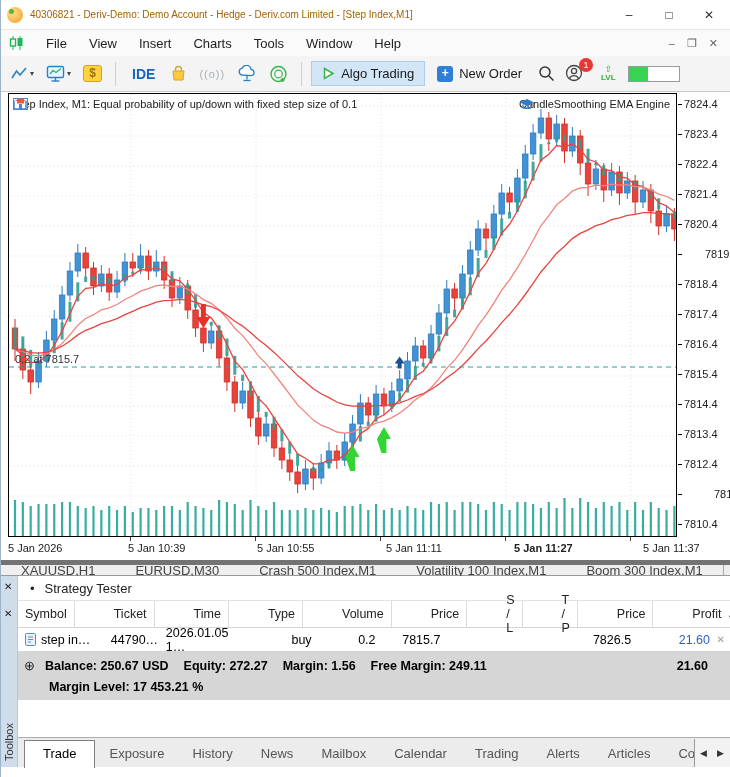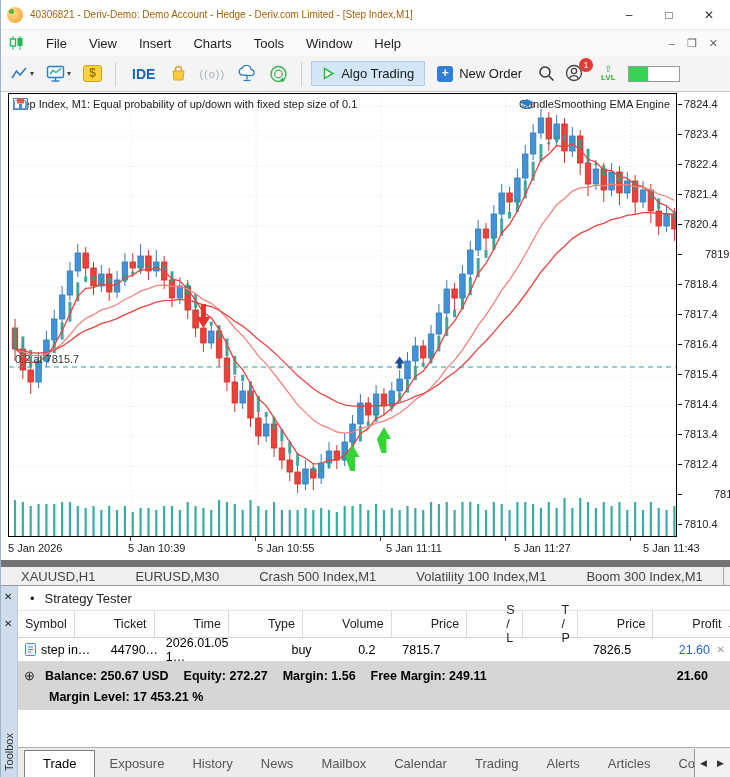--- a/index.html
+++ b/index.html
@@ -48,21 +48,21 @@
   .legend-left { position:absolute; left:4px; top:4px; display:flex; align-items:center; gap:5px; font-size:11px; color:#222; z-index:3; }
   .legend-right { position:absolute; right:6px; top:4px; display:flex; align-items:center; gap:4px; font-size:11px; color:#222; z-index:3; }
   .price-axis { position:absolute; left:677px; top:1px; width:53px; height:444px; font-size:11px; color:#222; }
   .price-tick { position:absolute; left:0; display:flex; align-items:center; gap:2px; }
   .price-tick .dash { width:4px; height:1px; background:#000; display:inline-block; }
   .time-strip { position:absolute; left:7px; top:445px; width:723px; height:23px; font-size:11px; color:#222; }
   .time-label { position:absolute; top:5px; white-space:nowrap; }
   .time-tick { position:absolute; top:0; width:1px; height:4px; background:#444; }
 
   
-  .chart-tabs { height:26px; background:#efefef; border-top:7px solid #737373; border-bottom:1px solid #9a9a9a; display:flex; align-items:center; font-size:13px; color:#444; }
+  .chart-tabs { height:16px; background:#efefef; border-top:5px solid #737373; border-bottom:1px solid #9a9a9a; display:flex; align-items:center; font-size:13px; color:#444; }
   .chart-tab { padding:3px 20px; white-space:nowrap; cursor:default; }
   .ct-sep { width:1px; height:14px; background:#aaa; }
   .tab-arrows { margin-left:auto; display:flex; align-items:center; height:100%; border-left:1px solid #aaa; }
   .tab-arrow { width:24px; text-align:center; font-size:9px; color:#333; }
 
   
   .toolbox { position:relative; height:191px; background:#fff; }
   .tb-strip { position:absolute; left:0; top:0; width:17px; height:191px; background:#cfdcec; border-right:1px solid #b7c7d9; }
   .strip-x { position:absolute; left:3px; font-size:10px; color:#222; cursor:default; }
   .strip-label { position:absolute; bottom:6px; left:2px; writing-mode:vertical-rl; transform:rotate(180deg); font-size:11px; color:#333; }
@@ -659,22 +659,22 @@
     <div class="time-strip" id="time-strip">
         <div class="time-tick" style="left: 122px;"></div>
         <div class="time-tick" style="left: 247px;"></div>
         <div class="time-tick" style="left: 372px;"></div>
         <div class="time-tick" style="left: 497px;"></div>
         <div class="time-tick" style="left: 622px;"></div>
         <div class="time-label" style="left: 0px;">5 Jan 2026</div>
         <div class="time-label" style="left: 120px;">5 Jan 10:39</div>
         <div class="time-label" style="left: 249px;">5 Jan 10:55</div>
         <div class="time-label" style="left: 378px;">5 Jan 11:11</div>
-        <div class="time-label" style="left: 506px;">5 Jan 11:27</div>
-        <div class="time-label" style="left: 635px;">5 Jan 11:43</div>
+        <div class="time-label" style="left: 506px; font-weight: bold;">5 Jan 11:27</div>
+        <div class="time-label" style="left: 635px;">5 Jan 11:37</div>
       </div>
   </div>
 
   <div class="chart-tabs" id="chart-tabs">
       <span class="chart-tab">XAUUSD,H1</span>
       <div class="ct-sep"></div>
       <span class="chart-tab">EURUSD,M30</span>
       <div class="ct-sep"></div>
       <span class="chart-tab">Crash 500 Index,M1</span>
       <div class="ct-sep"></div>

